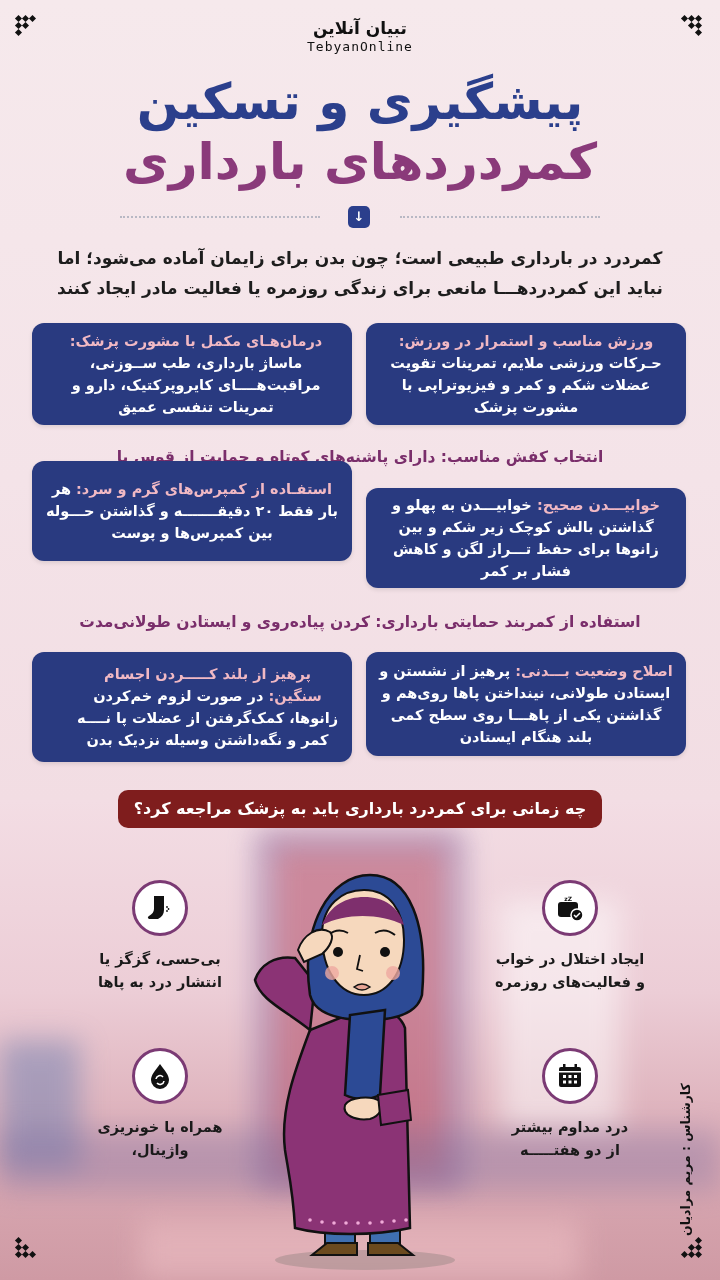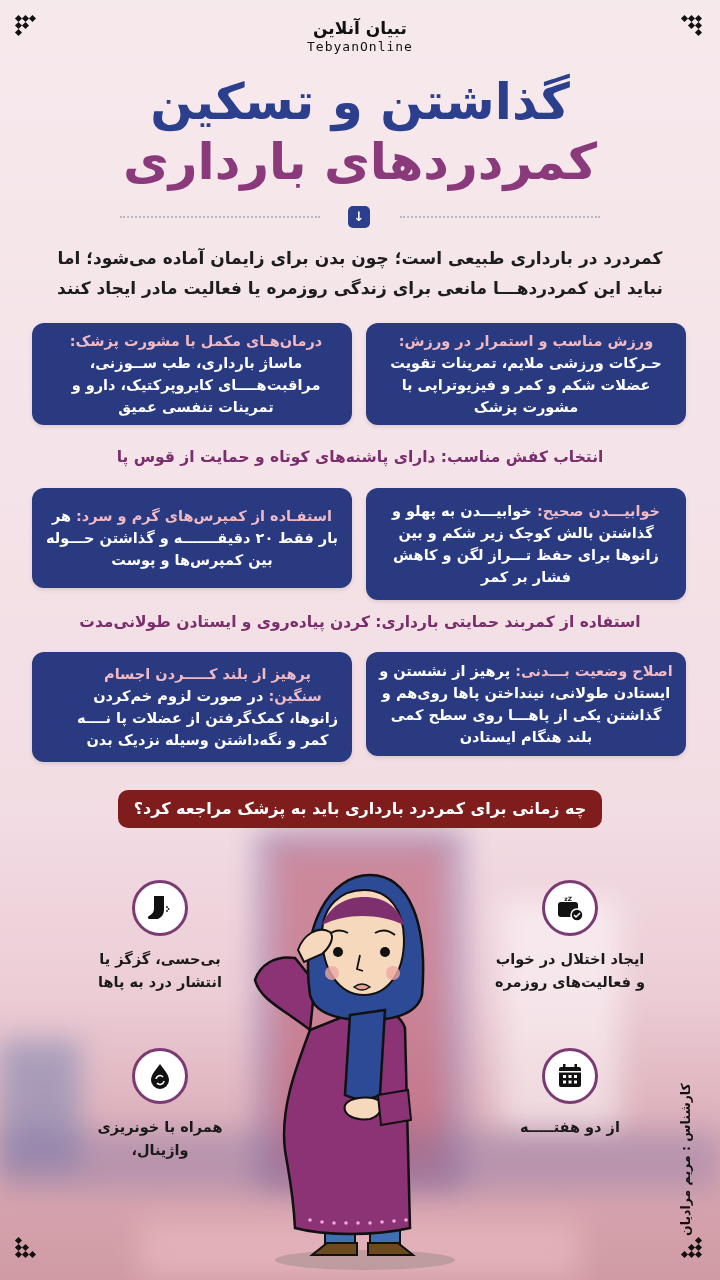--- a/index.html
+++ b/index.html
@@ -130,21 +130,21 @@
         <rect x="16" y="16" width="5" height="5" transform="rotate(45 18.5 18.5)"></rect>
       </g>
     </svg>
 </div>
 
 <div class="brand">
   <div class="brand-fa">تبیان آنلاین</div>
   <div class="brand-en">TebyanOnline</div>
 </div>
 
-<div class="title1">گذاشتن و تسکین</div>
+<div class="title1">پیشگیری و تسکین</div>
 <div class="title2">کمردردهای بارداری</div>
 
 <div class="divider">
   <div class="dots-l"></div>
   <div class="dots-r"></div>
   <div class="arrow-btn">↓</div>
 </div>
 
 <div class="intro">
   <div>کمردرد در بارداری طبیعی است؛ چون بدن برای زایمان آماده می‌شود؛ اما</div>
@@ -155,24 +155,24 @@
   <div><span class="hl">ورزش مناسب و استمرار در ورزش:</span> <span>حـرکات ورزشی ملایم، تمرینات تقویت عضلات شکم و کمر و فیزیوتراپی با مشورت پزشک</span></div>
 </div>
 <div class="card" style="left:32px; top:323px; height:102px;padding-left:20px;">
   <div><span class="hl">درمان‌هـای مکمل با مشورت پزشک:</span> <span>ماساژ بارداری، طب ســوزنی، مراقبت‌هــــای کایروپرکتیک، دارو و تمرینات تنفسی عمیق</span></div>
 </div>
 
 <div class="single" style="top:448px;">
   <span>انتخاب کفش مناسب:</span> <span>دارای پاشنه‌های کوتاه و حمایت از قوس پا</span>
 </div>
 
-<div class="card" style="left:366px; top:488px; height:112px;align-items:flex-end;">
+<div class="card" style="left:366px; top:488px; height:100px;align-items:flex-end;">
   <div><span class="hl">خوابیـــدن صحیح:</span> <span>خوابیـــدن به پهلو و گذاشتن بالش کوچک زیر شکم و بین زانوها برای حفظ تـــراز لگن و کاهش فشار بر کمر</span></div>
 </div>
-<div class="card" style="left:32px; top:488px; height:100px;">
+<div class="card" style="left:32px; top:461px; height:100px;">
   <div><span class="hl">استفـاده از کمپرس‌های گرم و سرد:</span> <span>هر بار فقط ۲۰ دقیقـــــــه و گذاشتن حـــوله بین کمپرس‌ها و پوست</span></div>
 </div>
 
 <div class="single" style="top:613px;">
   <span>استفاده از کمربند حمایتی بارداری:</span> <span>کردن پیاده‌روی و ایستادن طولانی‌مدت</span>
 </div>
 
 <div class="card" style="left:366px; top:652px; height:104px;">
   <div><span class="hl">اصلاح وضعیت بـــدنی:</span> <span>پرهیز از نشستن و ایستادن طولانی، نینداختن پاها روی‌هم و گذاشتن یکی از پاهـــا روی سطح کمی بلند هنگام ایستادن</span></div>
 </div>
@@ -221,20 +221,21 @@
           <rect x="8" y="14" width="3" height="3"></rect>
           <rect x="13.5" y="14" width="3" height="3"></rect>
           <rect x="19" y="14" width="3" height="3"></rect>
           <rect x="8" y="19.5" width="3" height="3"></rect>
           <rect x="13.5" y="19.5" width="3" height="3"></rect>
           <rect x="19" y="19.5" width="3" height="3"></rect>
         </g>
       </svg>
   </div>
   <div class="label">
+    <div>درد مداوم بیشتر</div>
     <div>از دو هفتـــــه</div>
   </div>
 </div>
 <div class="sym" style="left:70px; top:1048px;">
   <div class="circle">
     <svg viewBox="0 0 30 30">
         <path d="M15 3 c5 7 9 11 9 16 a9 9 0 0 1 -18 0 c0 -5 4 -9 9 -16 z" fill="#111"></path>
         <path d="M11 18 a4 4 0 0 1 7 -2" stroke="#fff" stroke-width="1.6" fill="none"></path>
         <path d="M19 20 a4 4 0 0 1 -7 2" stroke="#fff" stroke-width="1.6" fill="none"></path>
       </svg>

